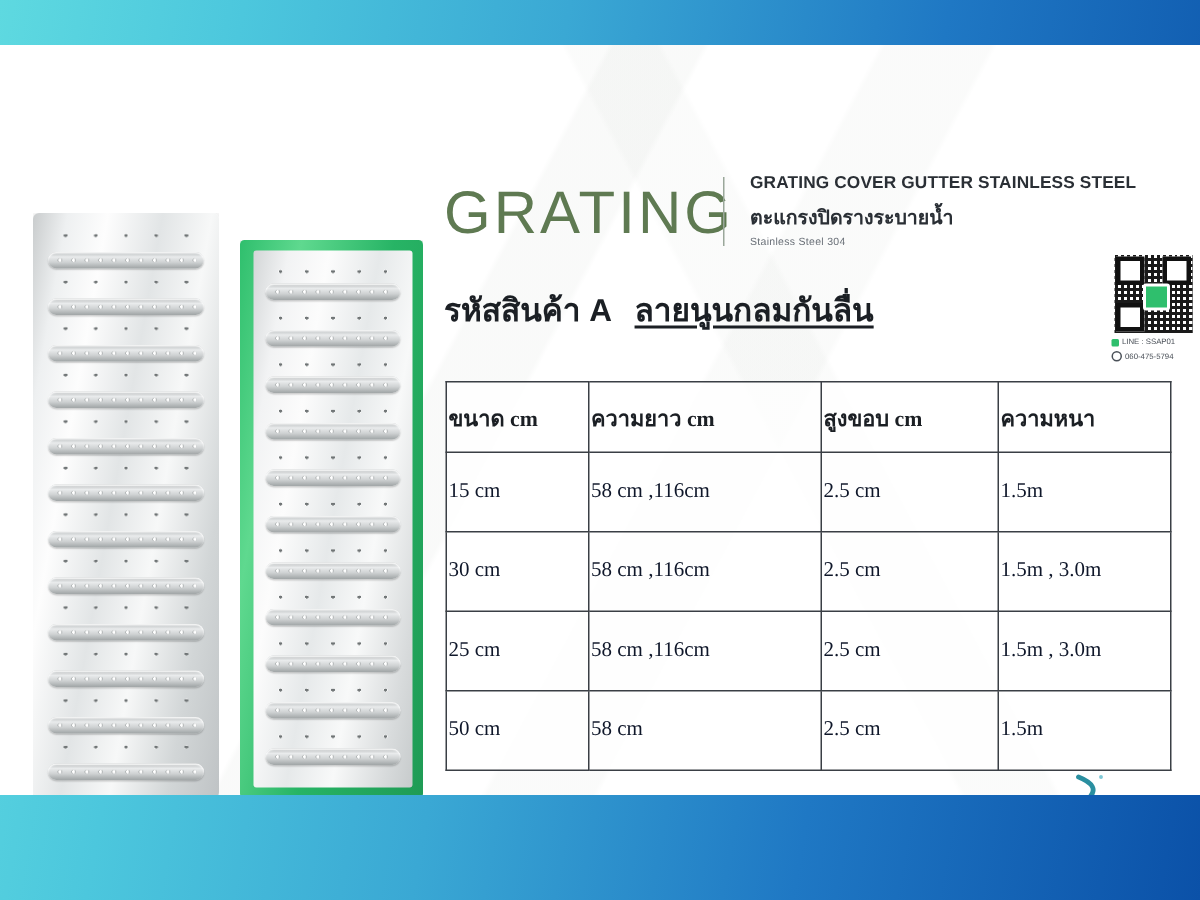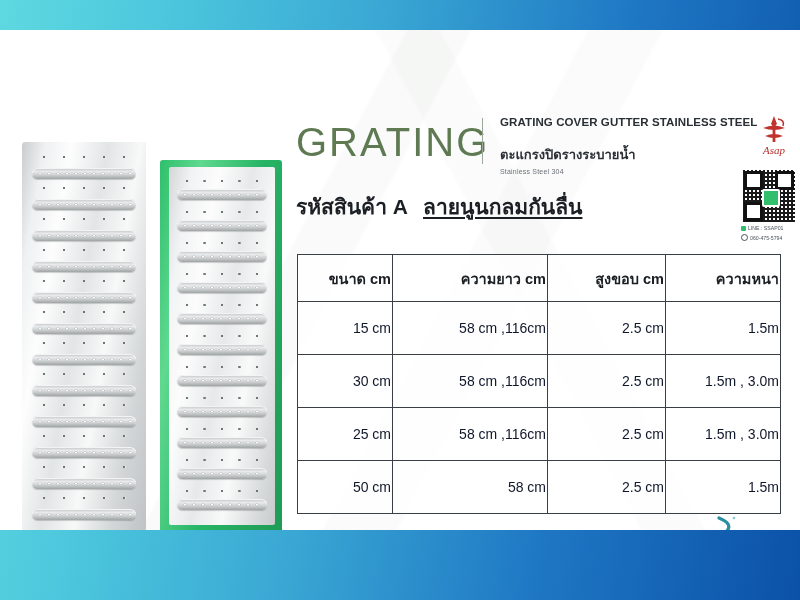--- a/index.html
+++ b/index.html
@@ -139,21 +139,21 @@
     font-size: 11.5px;
     font-weight: bold;
     color: #2a2f35;
     letter-spacing: 0.1px;
     white-space: nowrap;
   }
   #head-th {
     font-size: 13px;
     font-weight: bold;
     color: #2a2f35;
-    margin-top: 16px;
+    margin-top: 6px;
     white-space: nowrap;
   }
   #head-sub {
     font-size: 7px;
     color: #6a7078;
     margin-top: 3px;
     letter-spacing: 0.2px;
   }
 
   
@@ -239,23 +239,24 @@
   #spec-table {
     position: absolute;
     left: 297px;
     top: 224px;
     width: 483px;
     border-collapse: collapse;
     table-layout: fixed;
   }
   #spec-table td, #spec-table th {
     border: 1.6px solid #3a3f45;
-    text-align: right;
+    text-align: left;
     color: #1b1f24;
     background: rgba(255,255,255,0.72);
+    font-family: Liberation Serif, serif;
   }
   #spec-table th {
     height: 44px;
     font-size: 14.5px;
     font-weight: bold;
   }
   #spec-table td {
     height: 50px;
     font-size: 14px;
     font-weight: normal;
@@ -324,30 +325,20 @@
     <div id="header">
       <div id="brand-word">GRATING</div>
       <div id="header-divider"></div>
       <div id="header-text">
         <div id="head-en">GRATING COVER GUTTER STAINLESS STEEL</div>
         <div id="head-th">ตะแกรงปิดรางระบายน้ำ</div>
         <div id="head-sub">Stainless Steel 304</div>
       </div>
     </div>
 
-    <div id="red-logo">
-      <svg width="44" height="32" viewBox="0 0 44 32">
-        <path d="M22 2 L25 10 L22 13 L19 10 Z" fill="#c0342f"></path>
-        <rect x="20.6" y="9" width="2.8" height="19" fill="#c0342f"></rect>
-        <path d="M11 14 Q22 9 33 14 Q22 18 11 14 Z" fill="#c0342f"></path>
-        <path d="M13 22 Q22 18 31 22 Q22 26 13 22 Z" fill="#c0342f"></path>
-        <path d="M26 5 Q33 6 31 12" stroke="#c0342f" stroke-width="1.6" fill="none"></path>
-      </svg>
-      <div id="red-script">Asap</div>
-    </div>
 
     <div id="qr-block">
       <div id="qr-code">
         <div class="qr-eye" id="qr-eye-tl"></div>
         <div class="qr-eye" id="qr-eye-tr"></div>
         <div class="qr-eye" id="qr-eye-bl"></div>
         <div id="qr-center"></div>
       </div>
       <div class="contact-row">
         <span class="contact-dot"></span>

